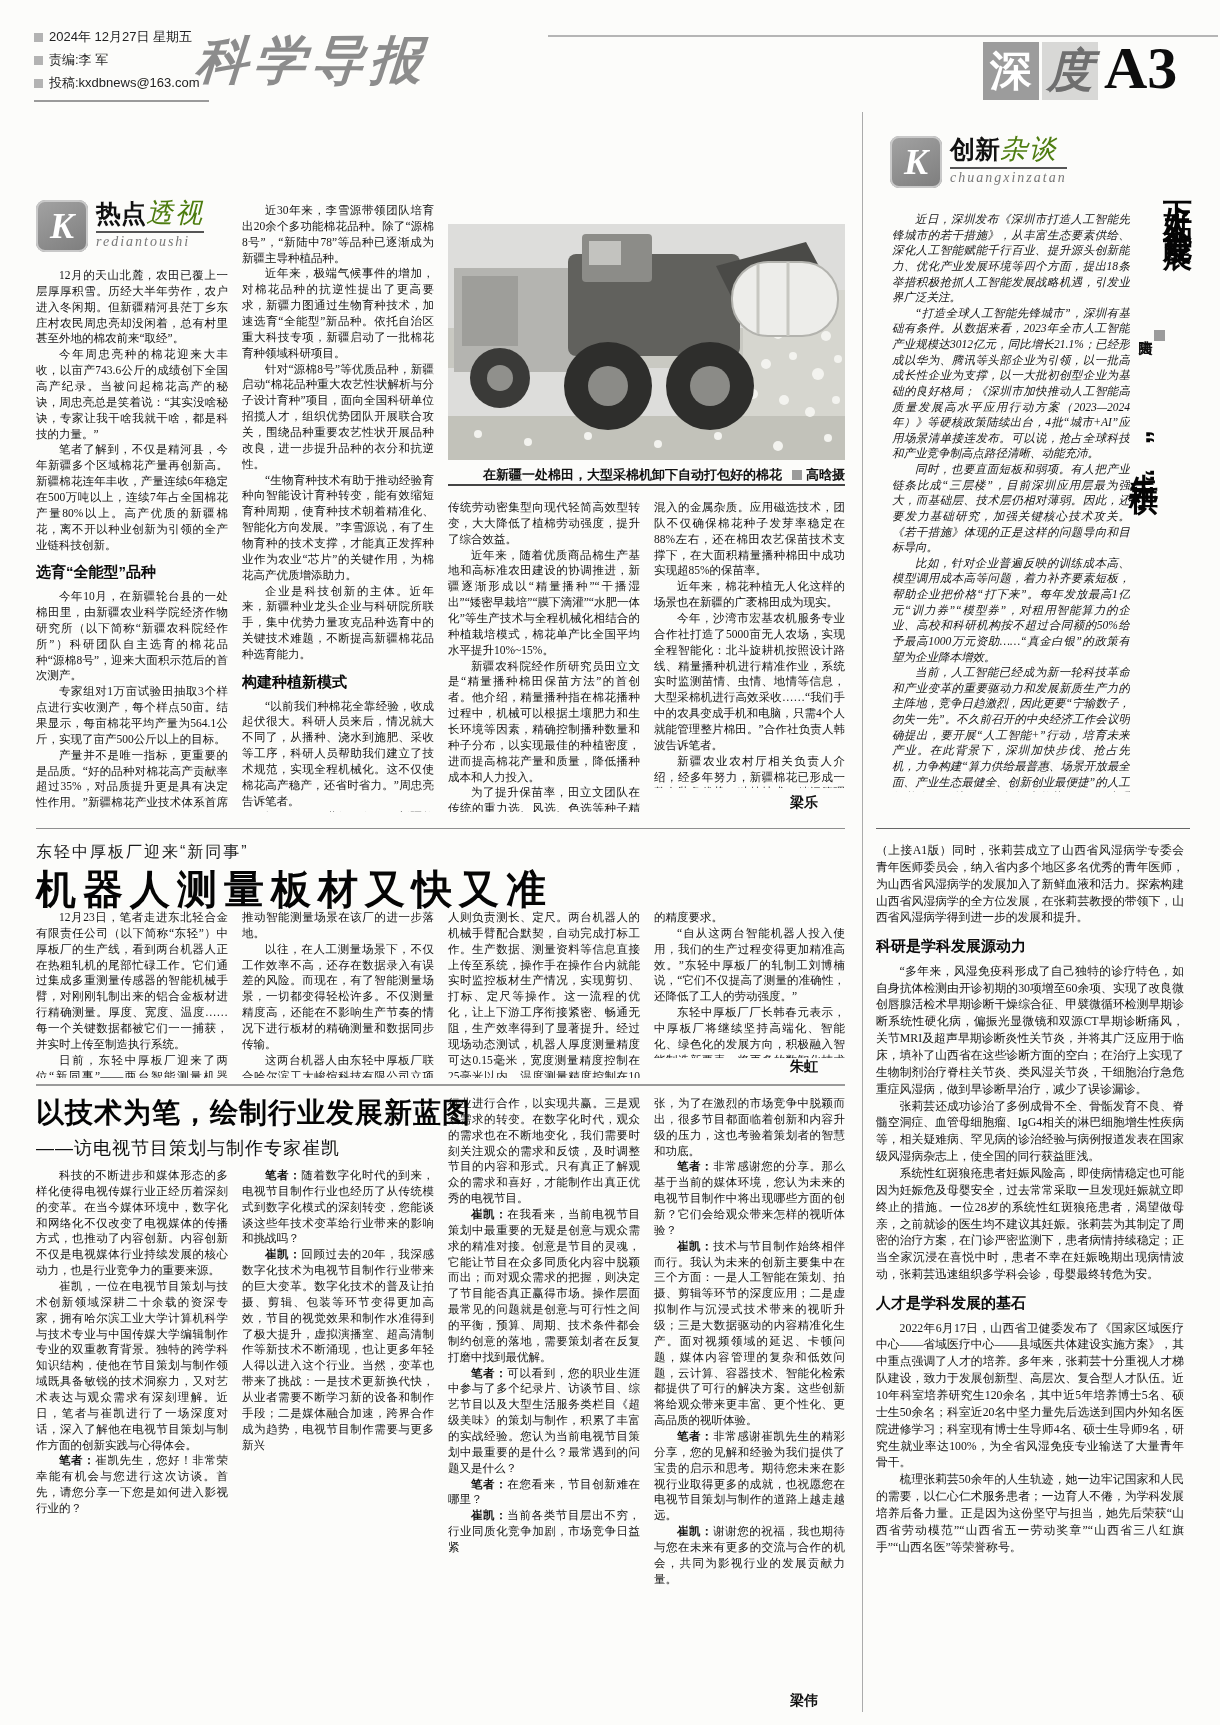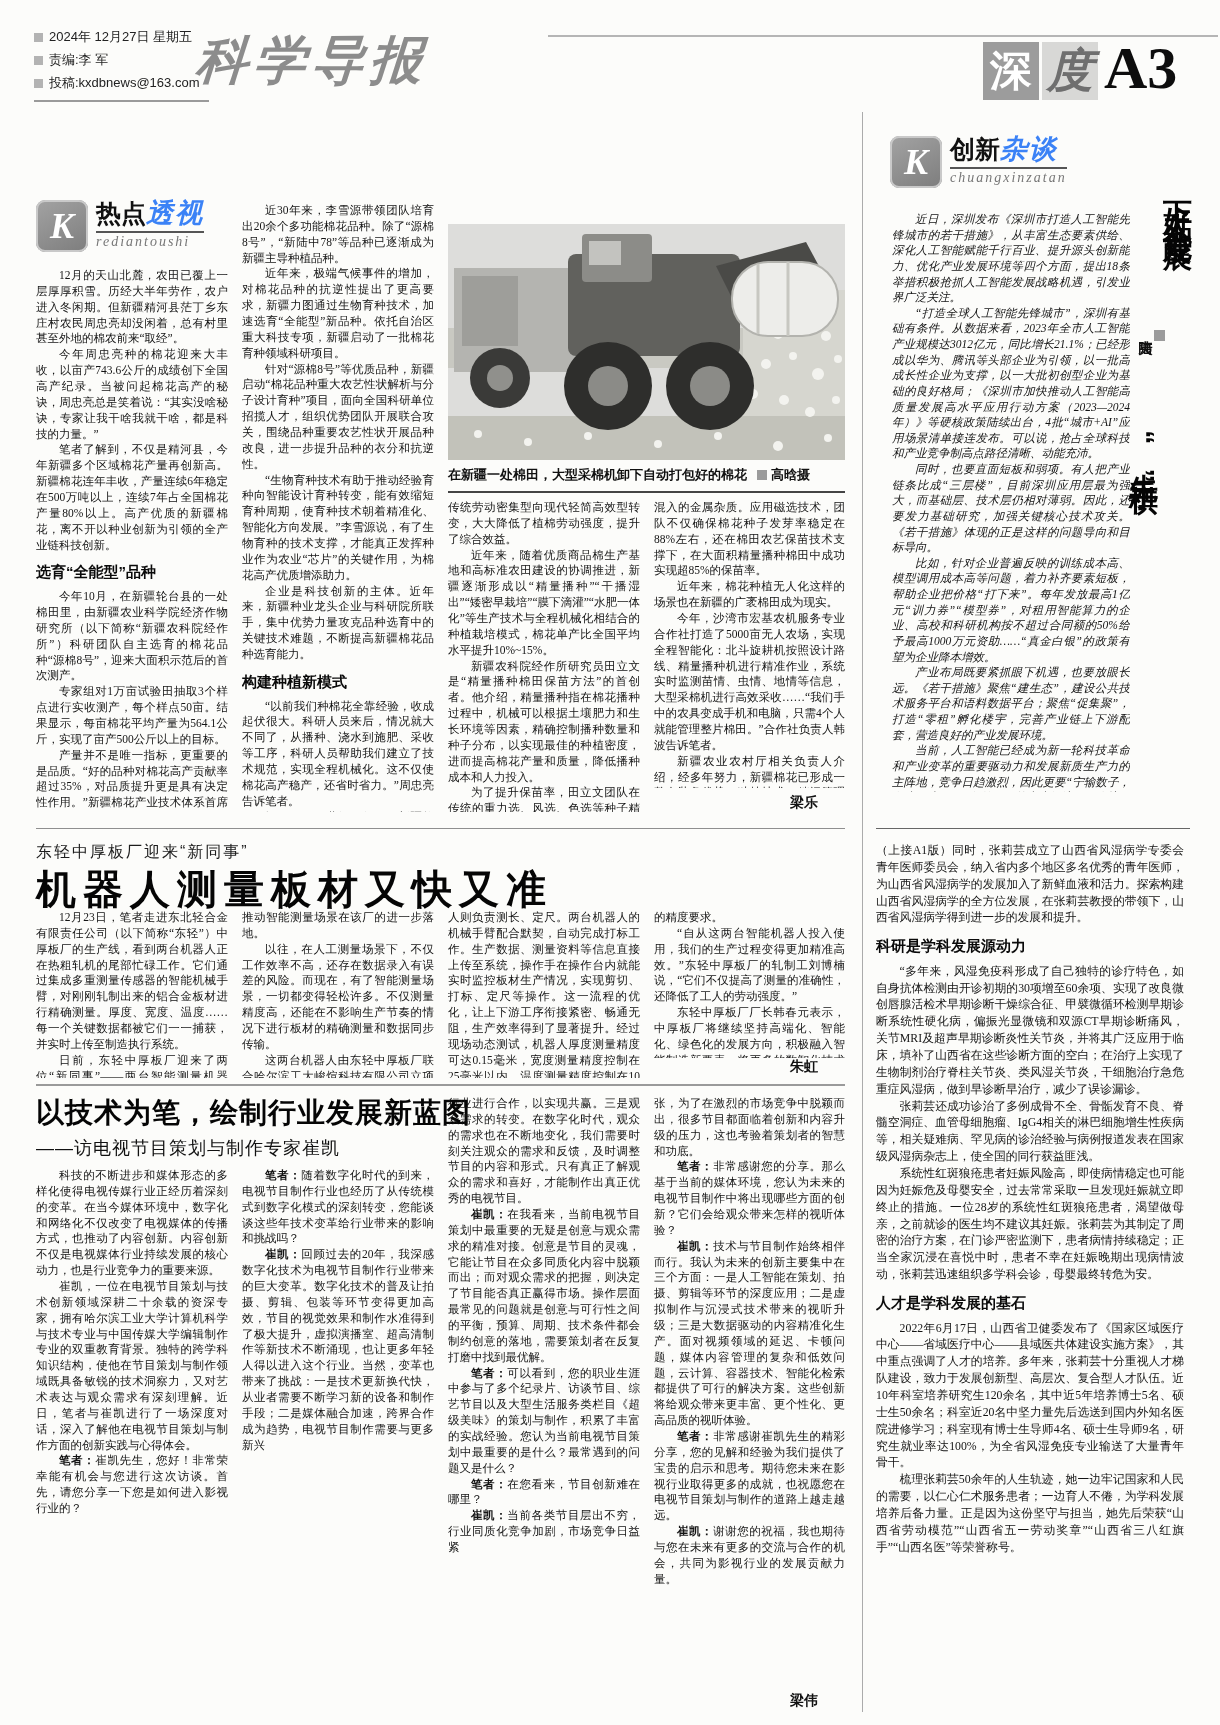--- a/index.html
+++ b/index.html
@@ -16,38 +16,38 @@
   
   .vline{left:862px;top:112px;width:1px;height:1600px;background:#ababab;}
   .hline1{left:36px;top:828px;width:809px;height:1px;background:#8f8f8f;}
   .hline2{left:36px;top:1084px;width:809px;height:2px;background:#9a9a9a;}
   .hline3{left:876px;top:828px;width:314px;height:1px;background:#666;}
   
   .badge{display:flex;align-items:flex-start;gap:8px;}
   .kbox{width:52px;height:52px;border-radius:9px;background:linear-gradient(150deg,#a3a3a3,#7d7d7d);color:#fff;font-family:"Liberation Serif",serif;font-weight:bold;font-style:italic;font-size:36px;display:flex;align-items:center;justify-content:center;box-shadow:inset 0 0 0 2px #c9c9c9;}
   .badge-t{line-height:1;}
   .badge-t .bd{font-family:"Liberation Sans",sans-serif;font-weight:900;font-size:25px;color:#111;}
-  .badge-t .sc{font-style:italic;font-weight:bold;font-size:27px;color:#3b82f6;letter-spacing:2px;}
+  .badge-t .sc{font-style:italic;font-weight:normal;font-size:27px;color:#4d7c0f;letter-spacing:2px;}
   .badge-t .py{display:block;margin-top:4px;border-top:2px solid #555;padding-top:2px;font-style:italic;font-size:14px;color:#777;letter-spacing:2px;}
   
   .h-cotton{left:36px;top:116px;font-family:"Liberation Sans",sans-serif;font-weight:900;font-size:60px;letter-spacing:6px;color:#050505;white-space:nowrap;}
   .kicker{left:36px;top:842px;font-family:"Liberation Sans",sans-serif;font-size:16px;color:#1c1c1c;letter-spacing:2px;}
   .h-robot{left:36px;top:862px;font-family:"Liberation Sans",sans-serif;font-weight:900;font-size:40px;letter-spacing:7px;color:#050505;white-space:nowrap;}
   .h-int{left:36px;top:1094px;font-family:Liberation Mono, monospace;font-weight:900;font-size:28px;letter-spacing:1px;color:#050505;white-space:nowrap;}
   .sub-int{left:36px;top:1136px;font-family:"Liberation Sans",sans-serif;font-size:18px;color:#111;letter-spacing:1px;}
   
   .col{position:absolute;overflow:hidden;text-align:justify;font-size:11.5px;line-height:1.38;color:#141414;}
   .col p{margin:0;text-indent:2em;}
   .col p.cont{text-indent:0;}
   .col .colsub{font-family:"Liberation Sans",sans-serif;font-weight:bold;font-size:15px;margin:9px 0 6px;text-indent:0;color:#0a0a0a;}
   .col b.lead{font-family:"Liberation Sans",sans-serif;font-weight:bold;}
   .byl{position:absolute;font-weight:bold;font-size:14px;color:#111;}
   
   .photo{left:448px;top:224px;width:397px;height:236px;background:#d5d5d0;}
-  .caption{left:448px;top:466px;width:397px;font-family:"Liberation Sans",sans-serif;font-weight:bold;font-size:13px;border-bottom:2px solid #444;padding-bottom:7px;color:#111;}
+  .caption{left:448px;top:466px;width:397px;font-family:"Liberation Sans",sans-serif;font-weight:bold;font-size:13px;text-align:right;border-bottom:2px solid #444;color:#111;}
   .caption .sq{display:inline-block;width:10px;height:10px;background:#9b9b9b;margin:0 4px 0 10px;vertical-align:-1px;}
   
   .kaiti{left:892px;top:212px;width:238px;height:580px;font-style:italic;font-size:11.5px;line-height:1.36;}
   .vtitle{writing-mode:vertical-rl;font-family:"Liberation Sans",sans-serif;font-weight:900;font-size:29px;letter-spacing:6px;color:#050505;}
   .vt1{left:1158px;top:178px;height:300px;}
   .vt2{left:1124px;top:430px;height:200px;}
   .vbyl{left:1136px;top:330px;writing-mode:vertical-rl;font-size:14px;font-weight:bold;color:#111;}
   .vbyl::before{content:"";display:block;width:11px;height:11px;background:#9b9b9b;margin-bottom:5px;}
   
   .cont-col{left:876px;top:842px;width:308px;height:866px;font-size:11.8px;line-height:1.43;}
@@ -217,21 +217,20 @@
     <div class="badge-t">
       <span class="bd">创新</span><span class="sc">杂谈</span>
       <span class="py">chuangxinzatan</span>
     </div>
   </div>
   <div class="col kaiti abs">
       <p>近日，深圳发布《深圳市打造人工智能先锋城市的若干措施》，从丰富生态要素供给、深化人工智能赋能千行百业、提升源头创新能力、优化产业发展环境等四个方面，提出18条举措积极抢抓人工智能发展战略机遇，引发业界广泛关注。</p>
       <p>“打造全球人工智能先锋城市”，深圳有基础有条件。从数据来看，2023年全市人工智能产业规模达3012亿元，同比增长21.1%；已经形成以华为、腾讯等头部企业为引领，以一批高成长性企业为支撑，以一大批初创型企业为基础的良好格局；《深圳市加快推动人工智能高质量发展高水平应用行动方案（2023—2024年）》等硬核政策陆续出台，4批“城市+AI”应用场景清单接连发布。可以说，抢占全球科技和产业竞争制高点路径清晰、动能充沛。</p>
       <p>同时，也要直面短板和弱项。有人把产业链条比成“三层楼”，目前深圳应用层最为强大，而基础层、技术层仍相对薄弱。因此，还要发力基础研究，加强关键核心技术攻关。《若干措施》体现的正是这样的问题导向和目标导向。</p>
       <p>比如，针对企业普遍反映的训练成本高、模型调用成本高等问题，着力补齐要素短板，帮助企业把价格“打下来”。每年发放最高1亿元“训力券”“模型券”，对租用智能算力的企业、高校和科研机构按不超过合同额的50%给予最高1000万元资助……“真金白银”的政策有望为企业降本增效。</p>
-      <p>产业布局既要紧抓眼下机遇，也要放眼长远。《若干措施》聚焦“建生态”，建设公共技术服务平台和语料数据平台；聚焦“促集聚”，打造“零租”孵化楼宇，完善产业链上下游配套，营造良好的产业发展环境。</p>
       <p>当前，人工智能已经成为新一轮科技革命和产业变革的重要驱动力和发展新质生产力的主阵地，竞争日趋激烈，因此更要“宁输数子，勿失一先”。不久前召开的中央经济工作会议明确提出，要开展“人工智能+”行动，培育未来产业。在此背景下，深圳加快步伐、抢占先机，力争构建“算力供给最普惠、场景开放最全面、产业生态最健全、创新创业最便捷”的人工智能发展环境，正是把握大趋势、下好“先手棋”的体现。</p>
     </div>
   <div class="abs vtitle vt1">下好人工智能发展</div>
   <div class="abs vtitle vt2">“先手棋”</div>
   <div class="abs vbyl">陆夷</div>
 
   <div class="col cont-col abs">
       <p class="cont">（上接A1版）同时，张莉芸成立了山西省风湿病学专委会青年医师委员会，纳入省内多个地区多名优秀的青年医师，为山西省风湿病学的发展加入了新鲜血液和活力。探索构建山西省风湿病学的全方位发展，在张莉芸教授的带领下，山西省风湿病学得到进一步的发展和提升。</p>
       <div class="colsub">科研是学科发展源动力</div>
       <p>“多年来，风湿免疫科形成了自己独特的诊疗特色，如自身抗体检测由开诊初期的30项增至60余项、实现了改良微创唇腺活检术早期诊断干燥综合征、甲襞微循环检测早期诊断系统性硬化病，偏振光显微镜和双源CT早期诊断痛风，关节MRI及超声早期诊断炎性关节炎，并将其广泛应用于临床，填补了山西省在这些诊断方面的空白；在治疗上实现了生物制剂治疗脊柱关节炎、类风湿关节炎，干细胞治疗急危重症风湿病，做到早诊断早治疗，减少了误诊漏诊。</p>

